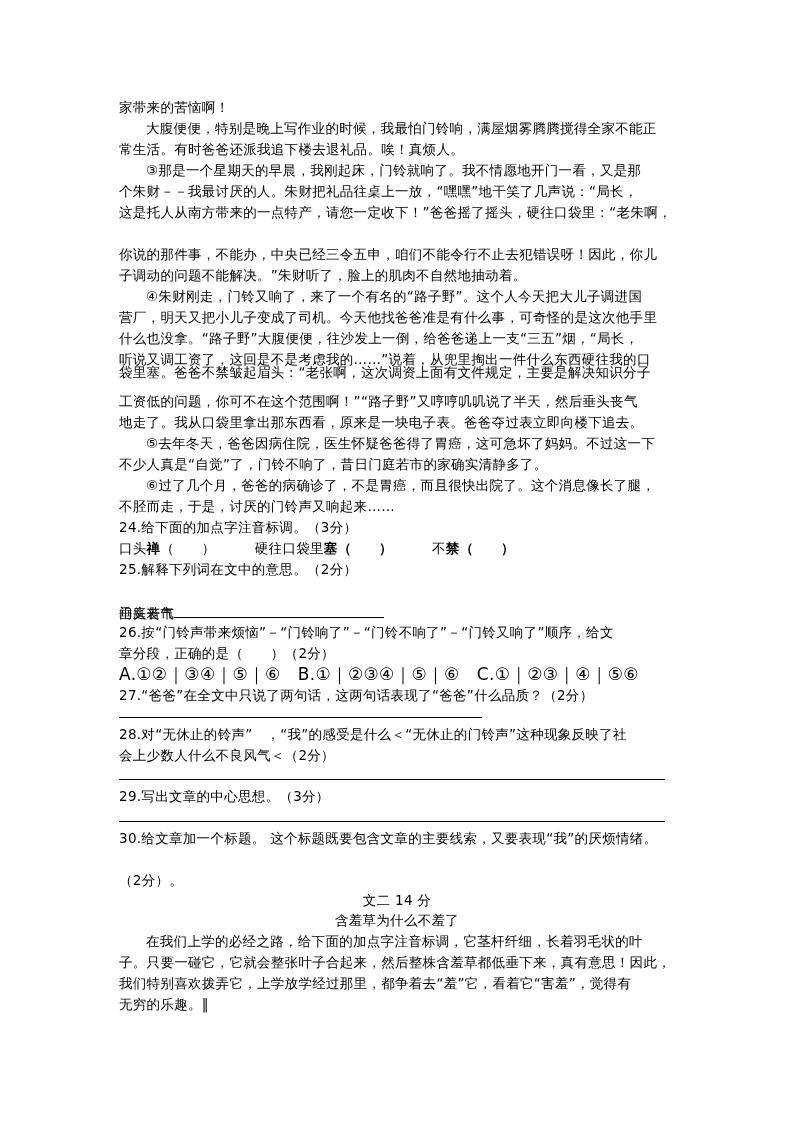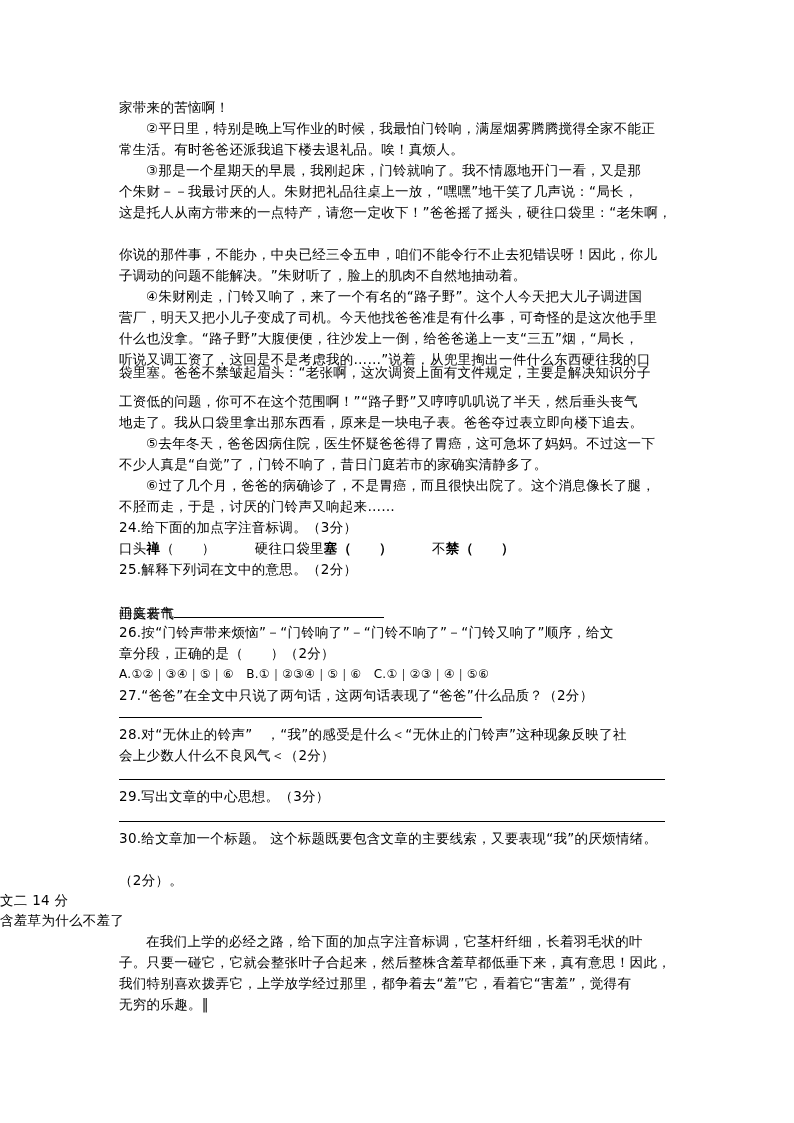--- a/index.html
+++ b/index.html
@@ -1,30 +1,30 @@
 <!DOCTYPE html>
 <html><head>
 <meta charset="utf-8">
 <style>
   html, body { margin: 0; padding: 0; background: #ffffff; }
   body { width: 794px; height: 1123px; position: relative; overflow: hidden;
          font-family: "DejaVu Sans", "Liberation Sans", sans-serif; color: #000; }
   .line { position: absolute; left: 119px; font-size: 13.5px; line-height: 21px; white-space: nowrap; letter-spacing: 0.3px; text-align: right; }
   .indent { left: 146px; }
-  .center { left: 0; width: 794px; text-align: left; }
+  .center { left: 0; width: 794px; text-align: center; }
   .rule { position: absolute; height: 1px; background: #000; }
   .b { font-weight: bold; }
   .gap { display: inline-block; }
   .uline { display: inline-block; border-bottom: 1px solid #000; height: 16px; vertical-align: baseline; }
 </style>
 </head>
 <body>
 
 <div class="line" style="top:97px">家带来的苦恼啊！</div>
-<div class="line indent" style="top:118px">②平日里，特别是晚上写作业的时候，我最怕门铃响，满屋烟雾腾腾搅得全家不能正</div>
+<div class="line indent" style="top:118px">大腹便便，特别是晚上写作业的时候，我最怕门铃响，满屋烟雾腾腾搅得全家不能正</div>
 <div class="line" style="top:139px">常生活。有时爸爸还派我追下楼去退礼品。唉！真烦人。</div>
 <div class="line indent" style="top:160px">③那是一个星期天的早晨，我刚起床，门铃就响了。我不情愿地开门一看，又是那</div>
 <div class="line" style="top:181px">个朱财－－我最讨厌的人。朱财把礼品往桌上一放，“嘿嘿”地干笑了几声说：“局长，</div>
 <div class="line" style="top:202px">这是托人从南方带来的一点特产，请您一定收下！”爸爸摇了摇头，硬往口袋里：“老朱啊，</div>
 <div class="line" style="top:244px">你说的那件事，不能办，中央已经三令五申，咱们不能令行不止去犯错误呀！因此，你儿</div>
 <div class="line" style="top:265px">子调动的问题不能解决。”朱财听了，脸上的肌肉不自然地抽动着。</div>
 <div class="line indent" style="top:286px">④朱财刚走，门铃又响了，来了一个有名的“路子野”。这个人今天把大儿子调进国</div>
 <div class="line" style="top:307px">营厂，明天又把小儿子变成了司机。今天他找爸爸准是有什么事，可奇怪的是这次他手里</div>
 <div class="line" style="top:328px">什么也没拿。“路子野”大腹便便，往沙发上一倒，给爸爸递上一支“三五”烟，“局长，</div>
 <div class="line" style="top:349px">听说又调工资了，这回是不是考虑我的……”说着，从兜里掏出一件什么东西硬往我的口</div>
@@ -48,21 +48,21 @@
 <div class="line" style="top:559px">25.解释下列词在文中的意思。（2分）</div>
 <div class="line" style="top:601px">
   <span>垂头丧气</span><span class="uline" style="width:210px"></span>
 </div>
 <div class="line" style="top:601px">
   <span>门庭若市</span><span class="uline" style="width:210px"></span>
 </div>
 
 <div class="line" style="top:622px">26.按“门铃声带来烦恼”－“门铃响了”－“门铃不响了”－“门铃又响了”顺序，给文</div>
 <div class="line" style="top:643px">章分段，正确的是（　　）（2分）</div>
-<div class="line" style="top:664px; font-size:12px">A.①②｜③④｜⑤｜⑥　B.①｜②③④｜⑤｜⑥　C.①｜②③｜④｜⑤⑥</div>
+<div class="line" style="top:664px; font-size:17px">A.①②｜③④｜⑤｜⑥　B.①｜②③④｜⑤｜⑥　C.①｜②③｜④｜⑤⑥</div>
 
 <div class="line" style="top:685px">27.“爸爸”在全文中只说了两句话，这两句话表现了“爸爸”什么品质？（2分）</div>
 <div class="rule" style="left:119px; top:717px; width:363px"></div>
 
 <div class="line" style="top:724px">28.对“无休止的铃声”　，“我”的感受是什么＜“无休止的门铃声”这种现象反映了社</div>
 <div class="line" style="top:745px">会上少数人什么不良风气＜（2分）</div>
 <div class="rule" style="left:119px; top:779px; width:546px"></div>
 
 <div class="line" style="top:786px">29.写出文章的中心思想。（3分）</div>
 <div class="rule" style="left:119px; top:821px; width:546px"></div>

